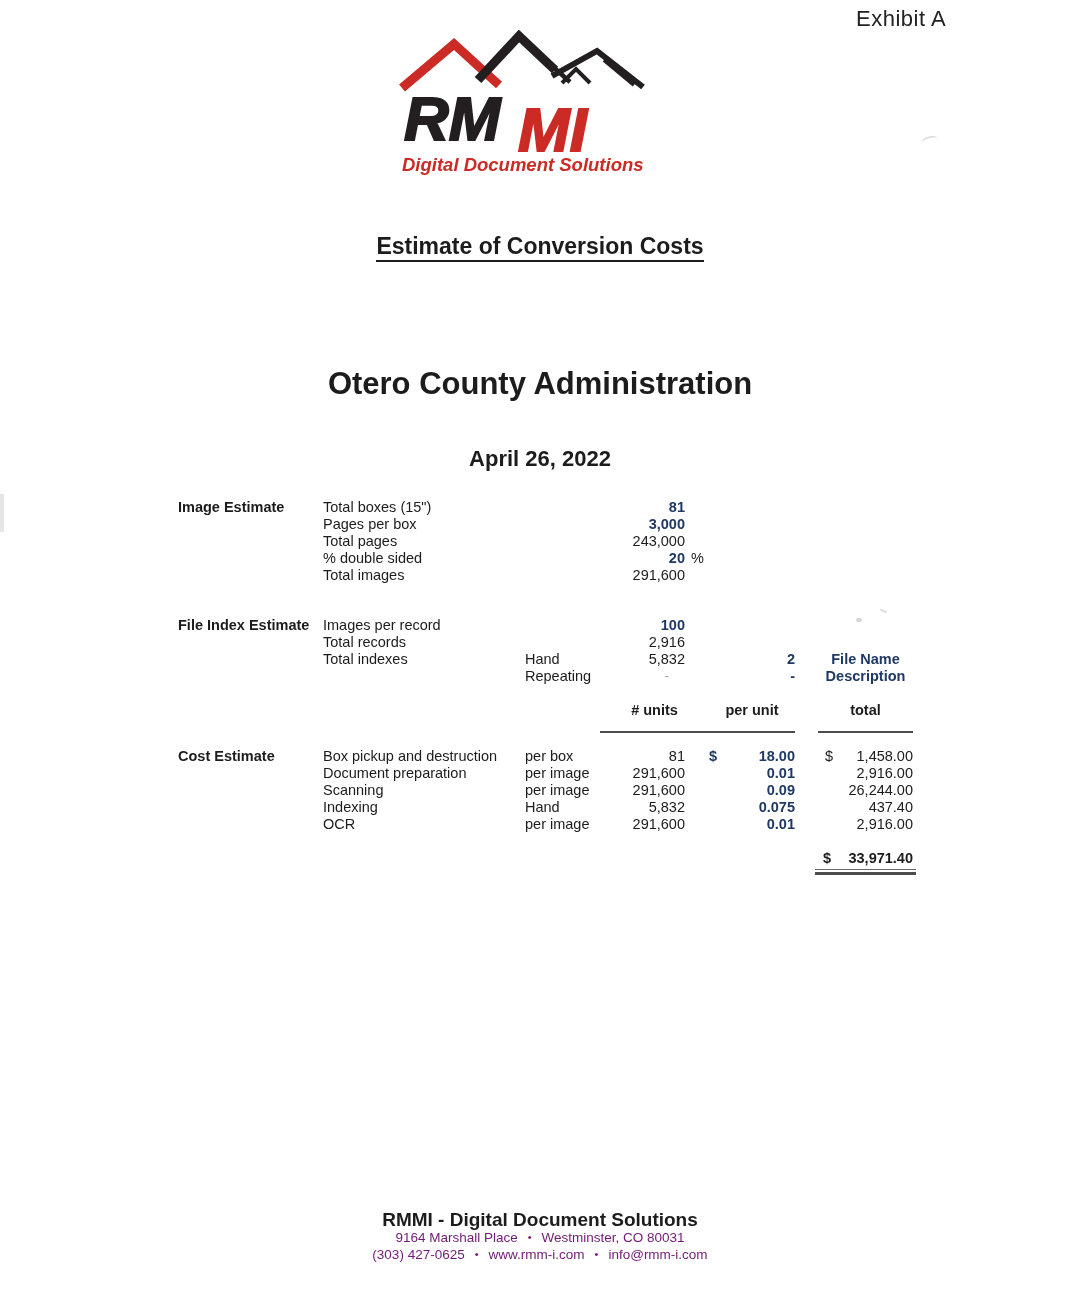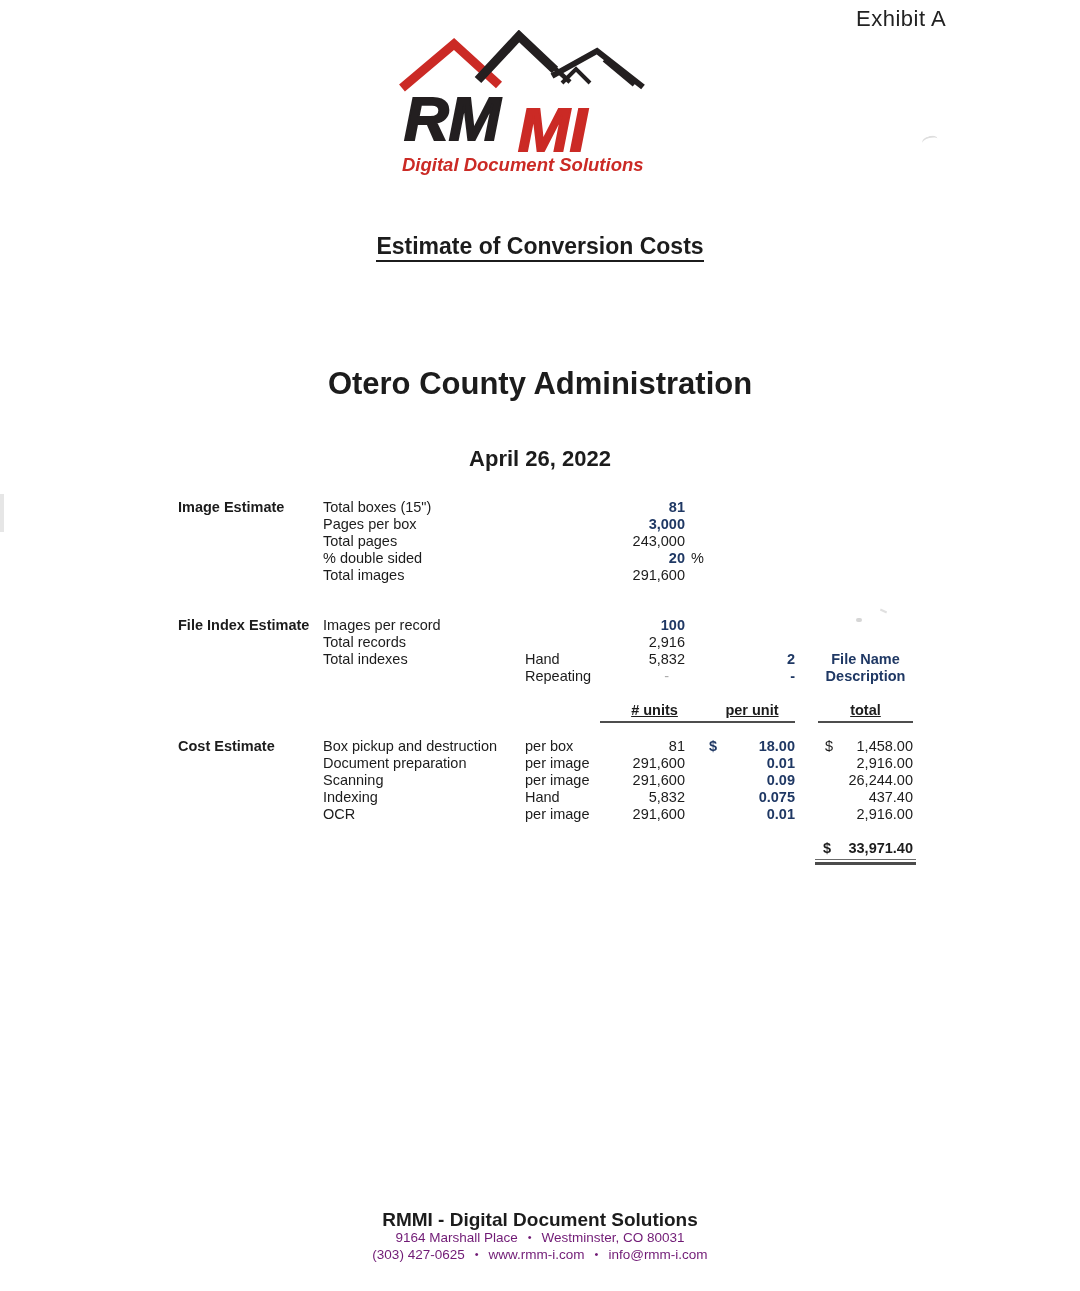--- a/index.html
+++ b/index.html
@@ -36,21 +36,21 @@
   .cD { text-align:right; }
   .cE { padding-left:6px; }
   .cF { display:flex; justify-content:space-between; }
   .cF .only { margin-left:auto; }
   .cH { display:flex; justify-content:space-between; padding-left:7px; }
   .cH.center { display:block; text-align:center; padding-left:0; }
   .blue { color:#1f3864; font-weight:700; }
   .faint { color:#adadad; padding-right:16px; }
   .gap33 { height:33px; } .gap17 { height:17px; } .gap15 { height:15px; }
   .hdrrow { font-weight:700; }
-  .hdrrow .hd { display:block; text-align:center; border-bottom:2px solid #4d4d4d; padding-bottom:2px;text-decoration:underline; }
+  .hdrrow .hd { display:block; text-align:center; border-bottom:2px solid #4d4d4d; padding-bottom:12px; }
   .gtwrap { position:relative; font-weight:700; margin:0 -3px; }
   .gt { display:flex; justify-content:space-between; padding:0 3px 2px 8px; border-bottom:1.5px solid #6a6a6a; }
   .gtwrap::after { content:""; position:absolute; left:0; right:0; bottom:-5px; height:3.5px; background:#4c4c4c; }
   
   .footer { position:absolute; left:0; top:1211px; width:1080px; text-align:center; }
   .f1 { font-size:19px; font-weight:700; line-height:18px; }
   .f2 { font-size:13.5px; line-height:17px; color:#701a75; }
   .bullet { display:inline-block; margin:0 10px; font-size:11px; vertical-align:1px; }
   
   .artifact { position:absolute; pointer-events:none; }

